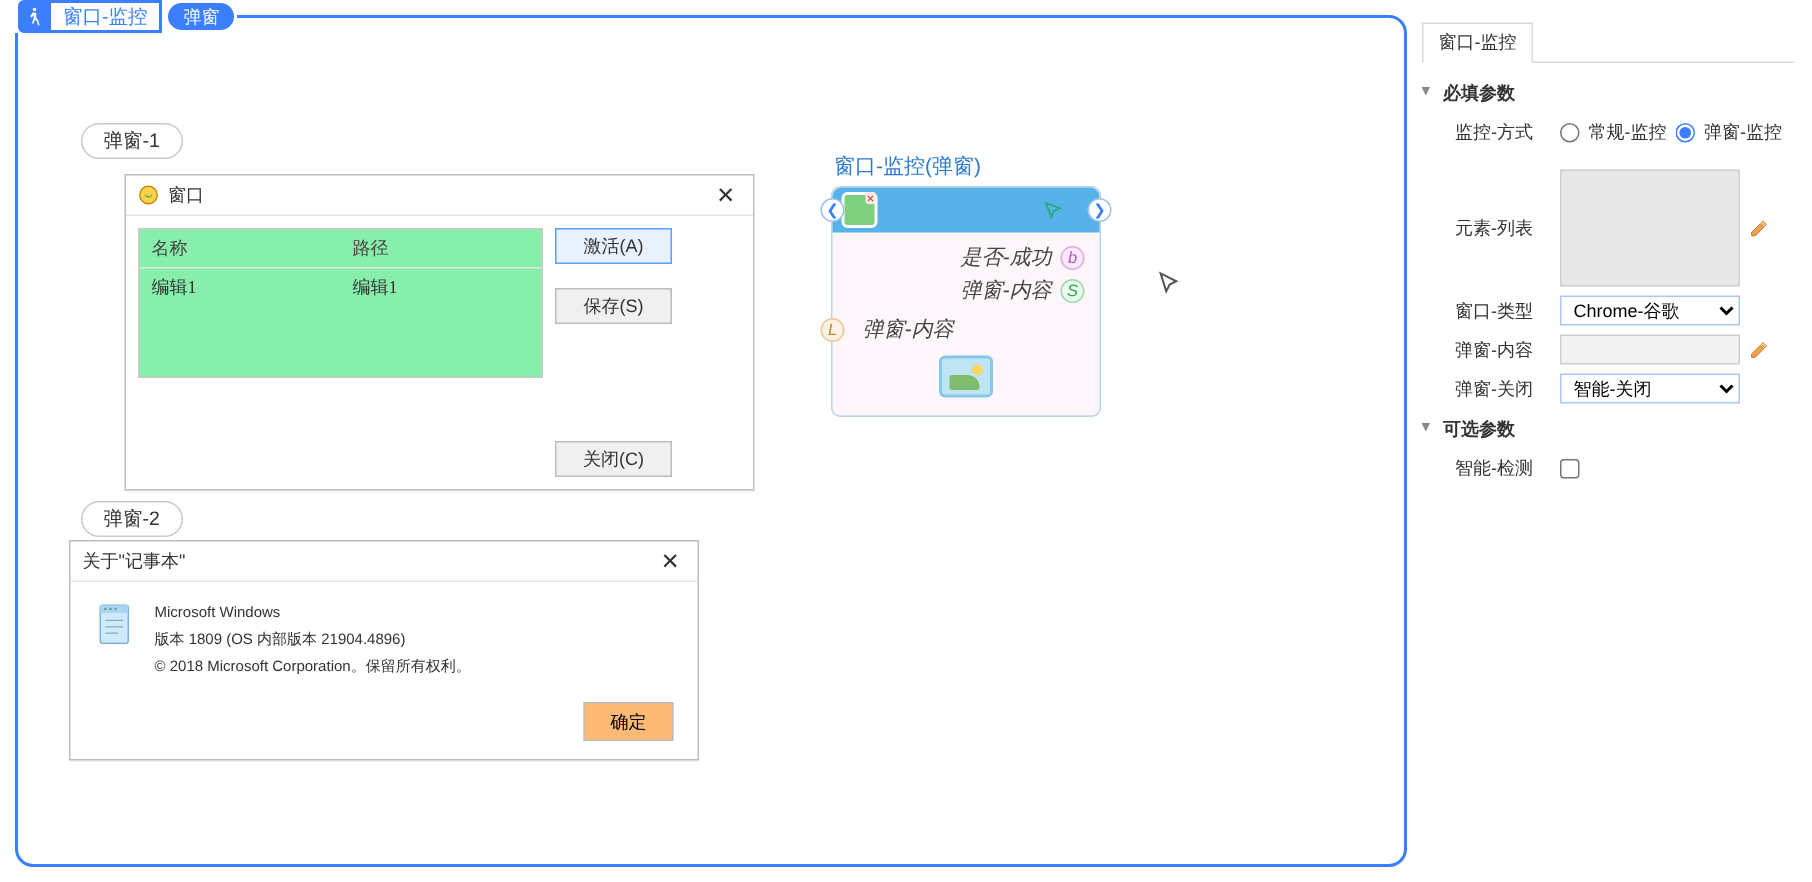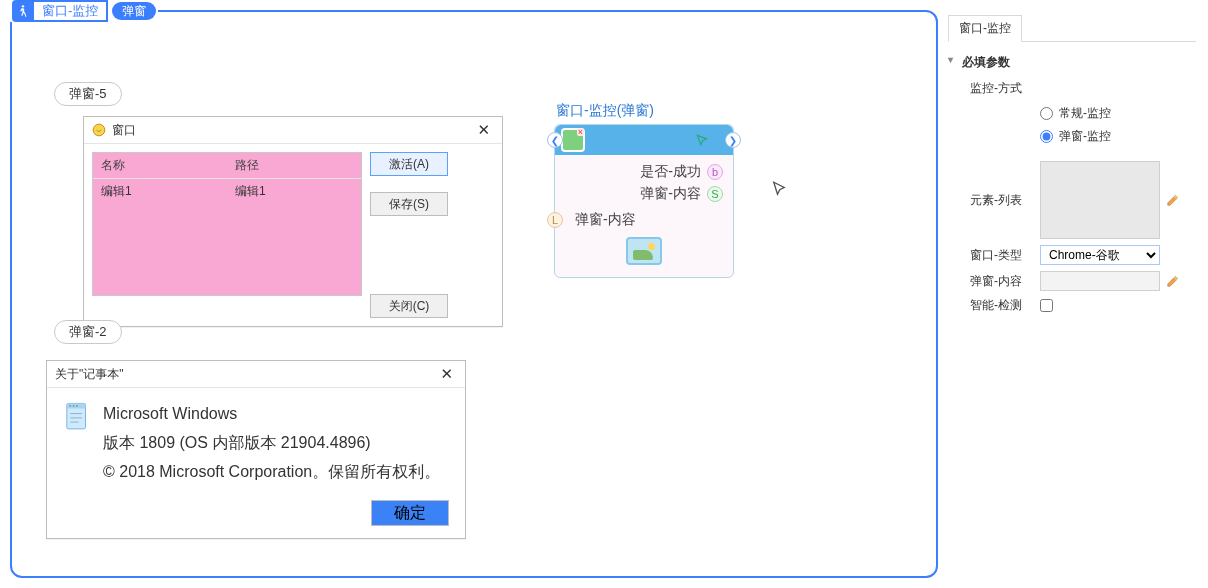--- a/index.html
+++ b/index.html
@@ -8,65 +8,65 @@
 .canvas-header { position: absolute; left: -2px; top: -12px; display: flex; align-items: center; background: #fff; padding: 0 2px; }
 .hdr-icon { width: 22px; height: 22px; background: #3b7fff; border-radius: 4px 0 0 4px; display: flex; align-items: center; justify-content: center; color: #fff; font-size: 13px; border: 2px solid #3b7fff; }
 .hdr-label { background: #fff; border: 2px solid #3b7fff; border-left: none; padding: 0 8px; height: 22px; line-height: 18px; color: #3b7fff; font-size: 13px; }
 .hdr-badge { background: #3b7fff; color: #fff; border-radius: 10px; padding: 0 10px; height: 18px; line-height: 18px; font-size: 12px; margin-left: 4px; }
 .round-chip { position: absolute; background: #fff; border: 1px solid #c9c9c9; border-radius: 14px; padding: 2px 14px; font-size: 13px; }
 .win { position: absolute; background: #fff; border: 1px solid #bdbdbd; box-shadow: 0 1px 0 rgba(0,0,0,.05); }
 .win-title { display: flex; align-items: center; justify-content: space-between; padding: 4px 8px; border-bottom: 1px solid #e5e5e5; font-size: 12px; }
 .win-title .left { display: flex; align-items: center; gap: 6px; }
 .close-x { font-size: 15px; cursor: pointer; padding: 0 4px; }
 .win-body { padding: 8px; }
-.list-box { border: 1px solid #c9c9c9; background: #f9a8d4; height: 144px; width: 270px; float: left; }
+.list-box { border: 1px solid #c9c9c9; background: #86efac; height: 100px; width: 270px; float: left; font-family: Liberation Serif, serif; }
 .list-head { display: flex; border-bottom: 1px solid #e5e5e5; font-size: 12px; color: #444; }
 .list-head div { flex: 1; padding: 4px 8px; }
 .list-row { display: flex; font-size: 12px; }
 .list-row div { flex: 1; padding: 4px 8px; }
 .btn-col { float: left; margin-left: 8px; display: flex; flex-direction: column; gap: 16px; }
 .winbtn { width: 78px; height: 24px; background: #f0f0f0; border: 1px solid #bdbdbd; font-size: 12px; cursor: pointer; text-align: center; line-height: 22px; }
 .winbtn.primary { background: #e8f1ff; border: 1px solid #5aa0ff; }
 .clearfix::after { content:""; display:block; clear:both; }
-.about-body { padding: 12px 16px 10px; font-size: 16px; line-height: 1.8; }
+.about-body { padding: 12px 16px 10px; font-size: 10px; line-height: 1.8; }
 .about-body .row { display:flex; gap:12px; }
 .notepad-ico { width:28px; height:34px; display:inline-block; }
 .about-btn-row { text-align: right; padding: 4px 16px 12px; }
-.about-btn { width: 78px; height: 26px; background: #3b82f6; border: 1px solid #bdbdbd; font-size: 16px; cursor: pointer; }
+.about-btn { width: 60px; height: 26px; background: #fdba74; border: 1px solid #bdbdbd; font-size: 12px; cursor: pointer; }
 
 
 .node-title { position:absolute; left:544px; top:90px; color:#2a7ad4; font-size:14px; }
 .node { position:absolute; left:542px; top:112px; width:180px; background:#fdf6fb; border:1px solid #b6d6ea; border-radius:6px; }
 .node-head { background:#56b2e8; height:30px; border-radius:6px 6px 0 0; display:flex; align-items:center; padding:0 6px; position:relative; }
 .node-ico { width:24px; height:24px; background:#7ed07e; border:2px solid #fff; border-radius:4px; position:relative; }
 .node-ico::after{content:"×";position:absolute;right:-1px;top:-2px;font-size:9px;color:#d33;background:#ffe9e9;border-radius:2px;padding:0 1px;line-height:8px;}
 .node-arrow { position:absolute; width:16px; height:16px; background:#fff; border:1px solid #9ac3e8; border-radius:50%; top:7px; display:flex; align-items:center; justify-content:center; color:#3b7fff; font-size:10px; }
 .node-arrow.l{left:-8px;} .node-arrow.r{right:-8px;}
 .node-cursor { position:absolute; right:24px; top:8px; font-size:13px; color:#0b3; }
-.node-body{ padding:6px 10px 12px; font-size:14px; color:#444; }
+.node-body{ padding:6px 10px 12px; font-size:14px; color:#444;font-style:italic; }
 .node-line{ display:flex; justify-content:flex-end; align-items:center; gap:6px; padding:2px 0;}
 .node-line.left{ justify-content:flex-start; }
 .pill{ width:16px; height:16px; border-radius:50%; font-size:11px; display:flex; align-items:center; justify-content:center; border:1px solid; }
 .pill.b{ color:#b956c4; border-color:#e0a8e4; background:#f9e9fb;}
 .pill.s{ color:#34a853; border-color:#9fd8a8; background:#eafaee;}
 .pill.L{ color:#c08a3c; border-color:#e6c79a; background:#fcf2e2; position:absolute; left:-8px;}
 .node-img{ width:36px; height:28px; background:#bfe5f5; border:2px solid #87c8e8; border-radius:4px; margin:6px auto 0; position:relative;}
 .node-img::after{content:"";position:absolute;right:5px;top:4px;width:7px;height:7px;border-radius:50%;background:#ffd65c;}
 .node-img::before{content:"";position:absolute;left:5px;bottom:3px;width:20px;height:10px;background:#7fbc6e;border-radius:2px 8px 2px 2px;}
 .big-cursor{position:absolute; left:758px; top:168px; font-size:18px; color:#555;}
 
 
 .panel{ position:absolute; left:948px; top:14px; width:248px; font-size:12px; }
 .panel-tab{ border-bottom:1px solid #d9d9d9; margin-bottom:6px; }
 .panel-tab span{ display:inline-block; padding:4px 10px; border:1px solid #d9d9d9; border-bottom:1px solid #fff; background:#fff; position:relative; top:1px; }
 .sec-title{ font-weight:bold; padding:6px 0 6px 14px; position:relative; }
 .sec-title::before{content:"▾"; position:absolute; left:0; top:6px; color:#888; font-size:10px;}
 .field{ display:flex; align-items:center; padding:3px 0 3px 22px; gap:6px; }
 .field .lab{ width:64px; color:#333; }
-.radio-col{ display:flex; flex-direction:column; gap:6px;margin-top:25px; }
+.radio-col{ display:flex; flex-direction:row; gap:6px; }
 .radio-row{ display:flex; align-items:center; gap:6px; }
 input[type=radio]{ accent-color:#3b7fff; margin:0;}
 .el-box{ width:120px; height:78px; background:#e8e8e8; border:1px solid #cfcfcf; }
 .sel{ width:120px; height:20px; border:1px solid #a9c6ff; background:#fff; font-size:12px; padding:0 4px;}
 .txt{ width:120px; height:20px; border:1px solid #cfcfcf; background:#f3f3f3; font-size:12px; padding:0 4px;}
 .txt.ro{ background:#f3f3f3; }
 .cb{ margin:0; }
 .edit-ico{ width:14px; height:14px; display:inline-block; }
 .edit-ico svg{ width:14px; height:14px; }
 .val-text{ width:120px; color:#444;}
@@ -81,21 +81,21 @@
     <div class="hdr-icon">
       <svg viewBox="0 0 24 24" width="14" height="14" fill="#fff">
           <circle cx="12" cy="4" r="2"></circle>
           <path d="M10 7l-3 5 2 1 2-3v4l-2 6h2l2-5 2 3 1 4h2l-2-6-2-3V8z"></path>
         </svg>
     </div>
     <div class="hdr-label">窗口-监控</div>
     <div class="hdr-badge">弹窗</div>
   </div>
 
-  <div class="round-chip" style="left:42px; top:70px;">弹窗-5</div>
+  <div class="round-chip" style="left:42px; top:70px;">弹窗-1</div>
 
   <div class="win" style="left:34px; top:104px; width:420px;margin-left:37px;">
     <div class="win-title">
       <div class="left">
         <span>
           <svg width="14" height="14" viewBox="0 0 24 24">
               <circle cx="12" cy="12" r="10" fill="#ffd24d" stroke="#b58900" stroke-width="1.5"></circle>
               <path d="M8 12c2 3 6 3 8 0" stroke="#5a3" stroke-width="1.5" fill="none"></path>
             </svg>
         </span>
@@ -116,21 +116,21 @@
       </div>
       <div class="btn-col">
         <div class="winbtn primary">激活(A)</div>
         <div class="winbtn">保存(S)</div>
         <div style="height:46px;"></div>
         <div class="winbtn">关闭(C)</div>
       </div>
     </div>
   </div>
 
-  <div class="round-chip" style="left:42px; top:308px;">弹窗-2</div>
+  <div class="round-chip" style="left:42px; top:322px;">弹窗-2</div>
 
   <div class="win" style="left:34px; top:348px; width:420px;">
     <div class="win-title">
       <div class="left">
           <span>关于"记事本"</span>
         </div>
       <span class="close-x">✕</span>
     </div>
     <div class="about-body">
       <div class="row">
@@ -232,19 +232,24 @@
   <div class="field">
     <div class="lab">弹窗-内容</div>
     <input class="txt ro" style="">
     <span class="edit-ico">
         <svg viewBox="0 0 24 24">
           <path d="M3 17l10-10 4 4L7 21H3v-4z" fill="#f0a050" stroke="#c07020"></path>
           <path d="M14 6l4 4 2-2-4-4z" fill="#ffd080" stroke="#c07020"></path>
         </svg>
       </span>
   </div>
-
+  <div class="field">
+    <div class="lab">弹窗-关闭</div>
+    <select class="sel"><option>智能-关闭</option></select>
+  </div>
+
+  <div class="sec-title">可选参数</div>
 
   <div class="field">
     <div class="lab">智能-检测</div>
     <input type="checkbox" class="cb" style="">
   </div>
 </div>
 
 </body></html>

